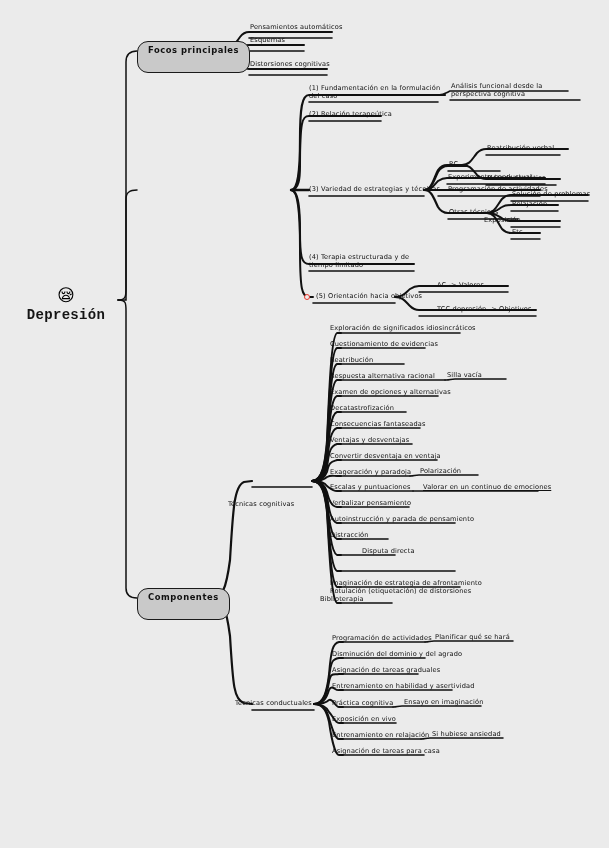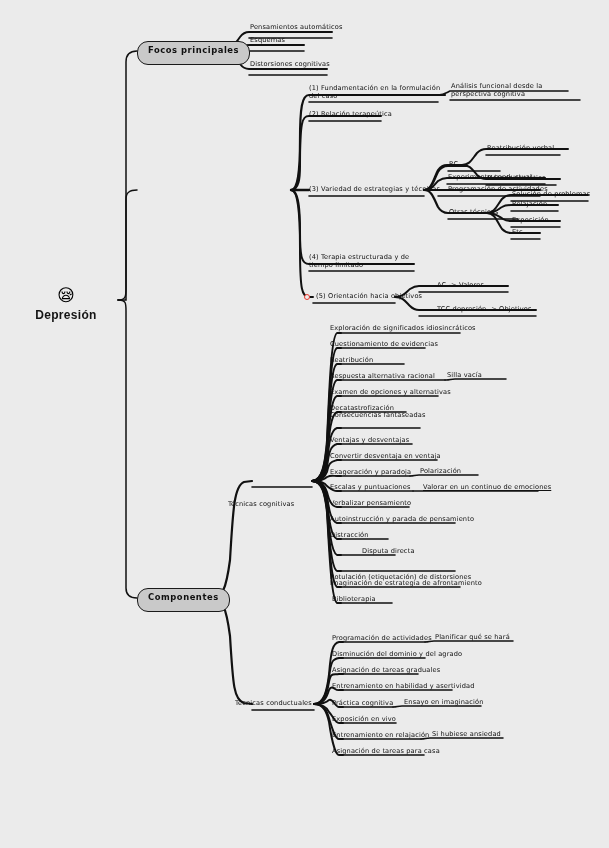--- a/index.html
+++ b/index.html
@@ -15,36 +15,36 @@
 
   
   .central{
     position:absolute;left:18px;top:286px;width:96px;
     text-align:center;
   }
   .central .emoji{
     font-size:17px;line-height:18px;display:block;
   }
   .central .ctitle{
-    font-size:12px;font-weight:bold;color:#141414;
+    font-size:14px;font-weight:bold;color:#141414;
     letter-spacing:.3px;line-height:16px;margin-top:2px;
-    font-family:Liberation Sans, sans-serif;
+    font-family:Liberation Mono, monospace;
   }
 
   
   .pill{
     position:absolute;
     background:#c9c9c9;
     border:1.6px solid #1a1a1a;
     border-radius:11px;
     color:#101010;
     font-size:8.4px;
     font-weight:bold;
     letter-spacing:.55px;
-    padding:3px 10px 8px 10px;
+    padding:3px 10px 16px 10px;
     white-space:nowrap;
     line-height:11px;
   }
 
   
   .leaf{
     position:absolute;
     color:#111;
     font-size:6.6px;
     line-height:8.4px;
@@ -230,54 +230,54 @@
   <div class="leaf" style="left:449px;top:160px;">RC</div>
   <div class="leaf" style="left:487px;top:144px;">Reatribución verbal</div>
   <div class="leaf" style="left:487px;top:174px;">Método socrático</div>
 
   <div class="leaf" style="left:448px;top:173px;">Experimento conductual</div>
   <div class="leaf" style="left:448px;top:185px;">Programación de actividades</div>
 
   <div class="leaf" style="left:449px;top:208px;">Otras técnicas</div>
   <div class="leaf" style="left:512px;top:190px;">Solución de problemas</div>
   <div class="leaf" style="left:512px;top:200px;">Relajación</div>
-  <div class="leaf" style="left:512px;top:216px;">Exposición</div>
+  <div class="leaf" style="left:484px;top:216px;">Exposición</div>
   <div class="leaf" style="left:512px;top:228px;">Etc.</div>
 
   <div class="leaf w2" style="left:309px;top:253px;width:120px;">(4) Terapia estructurada y de tiempo limitado</div>
 
   <div class="marker-icon" style="left:304px;top:294px;"></div>
   <div class="leaf" style="left:316px;top:292px;">(5) Orientación hacia objetivos</div>
   <div class="leaf" style="left:437px;top:281px;">AC -&gt; Valores</div>
   <div class="leaf" style="left:437px;top:305px;">TCC depresión -&gt; Objetivos</div>
 
   <div class="leaf" style="left:228px;top:500px;">Técnicas cognitivas</div>
   <div class="leaf" style="left:235px;top:699px;">Técnicas conductuales</div>
 
   <div class="leaf" style="left:330px;top:324px;">Exploración de significados idiosincráticos</div>
   <div class="leaf" style="left:330px;top:340px;">Cuestionamiento de evidencias</div>
   <div class="leaf" style="left:330px;top:356px;">Reatribución</div>
   <div class="leaf" style="left:330px;top:372px;">Respuesta alternativa racional</div>
   <div class="leaf" style="left:447px;top:371px;">Silla vacía</div>
   <div class="leaf" style="left:330px;top:388px;">Examen de opciones y alternativas</div>
   <div class="leaf" style="left:330px;top:404px;">Decatastrofización</div>
-  <div class="leaf" style="left:330px;top:411px;">Consecuencias fantaseadas</div>
+  <div class="leaf" style="left:330px;top:420px;">Consecuencias fantaseadas</div>
   <div class="leaf" style="left:330px;top:436px;">Ventajas y desventajas</div>
   <div class="leaf" style="left:330px;top:452px;">Convertir desventaja en ventaja</div>
   <div class="leaf" style="left:330px;top:468px;">Exageración y paradoja</div>
   <div class="leaf" style="left:420px;top:467px;">Polarización</div>
   <div class="leaf" style="left:330px;top:483px;">Escalas y puntuaciones</div>
   <div class="leaf" style="left:423px;top:483px;text-decoration:underline;">Valorar en un continuo de emociones</div>
   <div class="leaf" style="left:330px;top:499px;">Verbalizar pensamiento</div>
   <div class="leaf" style="left:330px;top:515px;">Autoinstrucción y parada de pensamiento</div>
   <div class="leaf" style="left:330px;top:531px;">Distracción</div>
   <div class="leaf" style="left:330px;top:547px;padding-left:32px;">Disputa directa</div>
-  <div class="leaf" style="left:330px;top:573px;text-align:right;">Rotulación (etiquetación) de distorsiones</div>
+  <div class="leaf" style="left:330px;top:587px;text-align:right;">Rotulación (etiquetación) de distorsiones</div>
   <div class="leaf" style="left:330px;top:579px;">Imaginación de estrategia de afrontamiento</div>
-  <div class="leaf" style="left:332px;top:595px;text-align:right;">Biblioterapia</div>
+  <div class="leaf" style="left:320px;top:595px;text-align:right;">Biblioterapia</div>
 
   <div class="leaf" style="left:332px;top:634px;">Programación de actividades</div>
   <div class="leaf" style="left:435px;top:633px;">Planificar qué se hará</div>
   <div class="leaf" style="left:332px;top:650px;">Disminución del dominio y del agrado</div>
   <div class="leaf" style="left:332px;top:666px;">Asignación de tareas graduales</div>
   <div class="leaf" style="left:332px;top:682px;">Entrenamiento en habilidad y asertividad</div>
   <div class="leaf" style="left:332px;top:699px;">Práctica cognitiva</div>
   <div class="leaf" style="left:404px;top:698px;">Ensayo en imaginación</div>
   <div class="leaf" style="left:332px;top:715px;">Exposición en vivo</div>
   <div class="leaf" style="left:332px;top:731px;">Entrenamiento en relajación</div>

